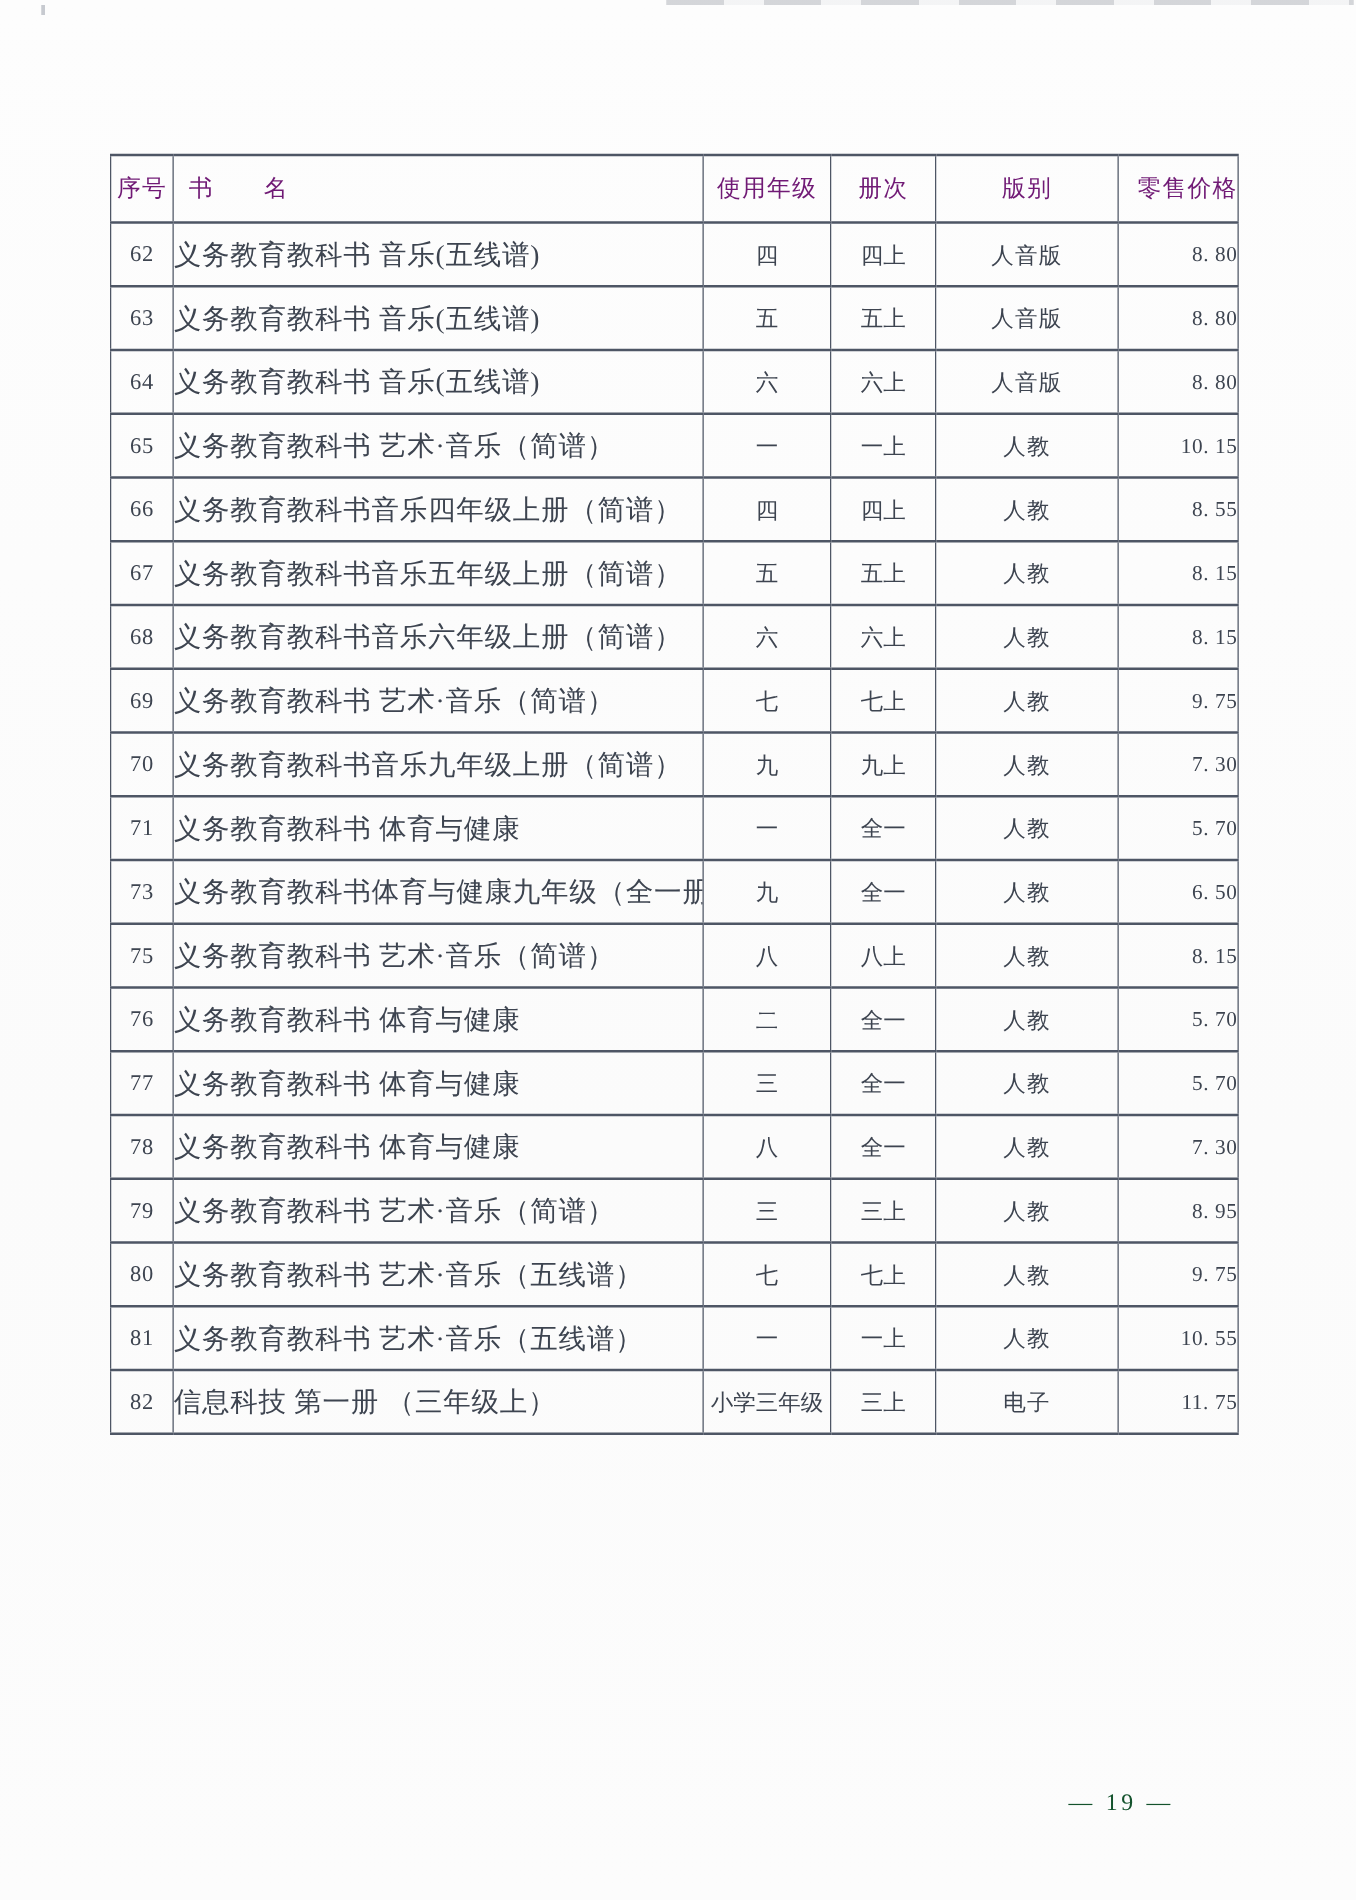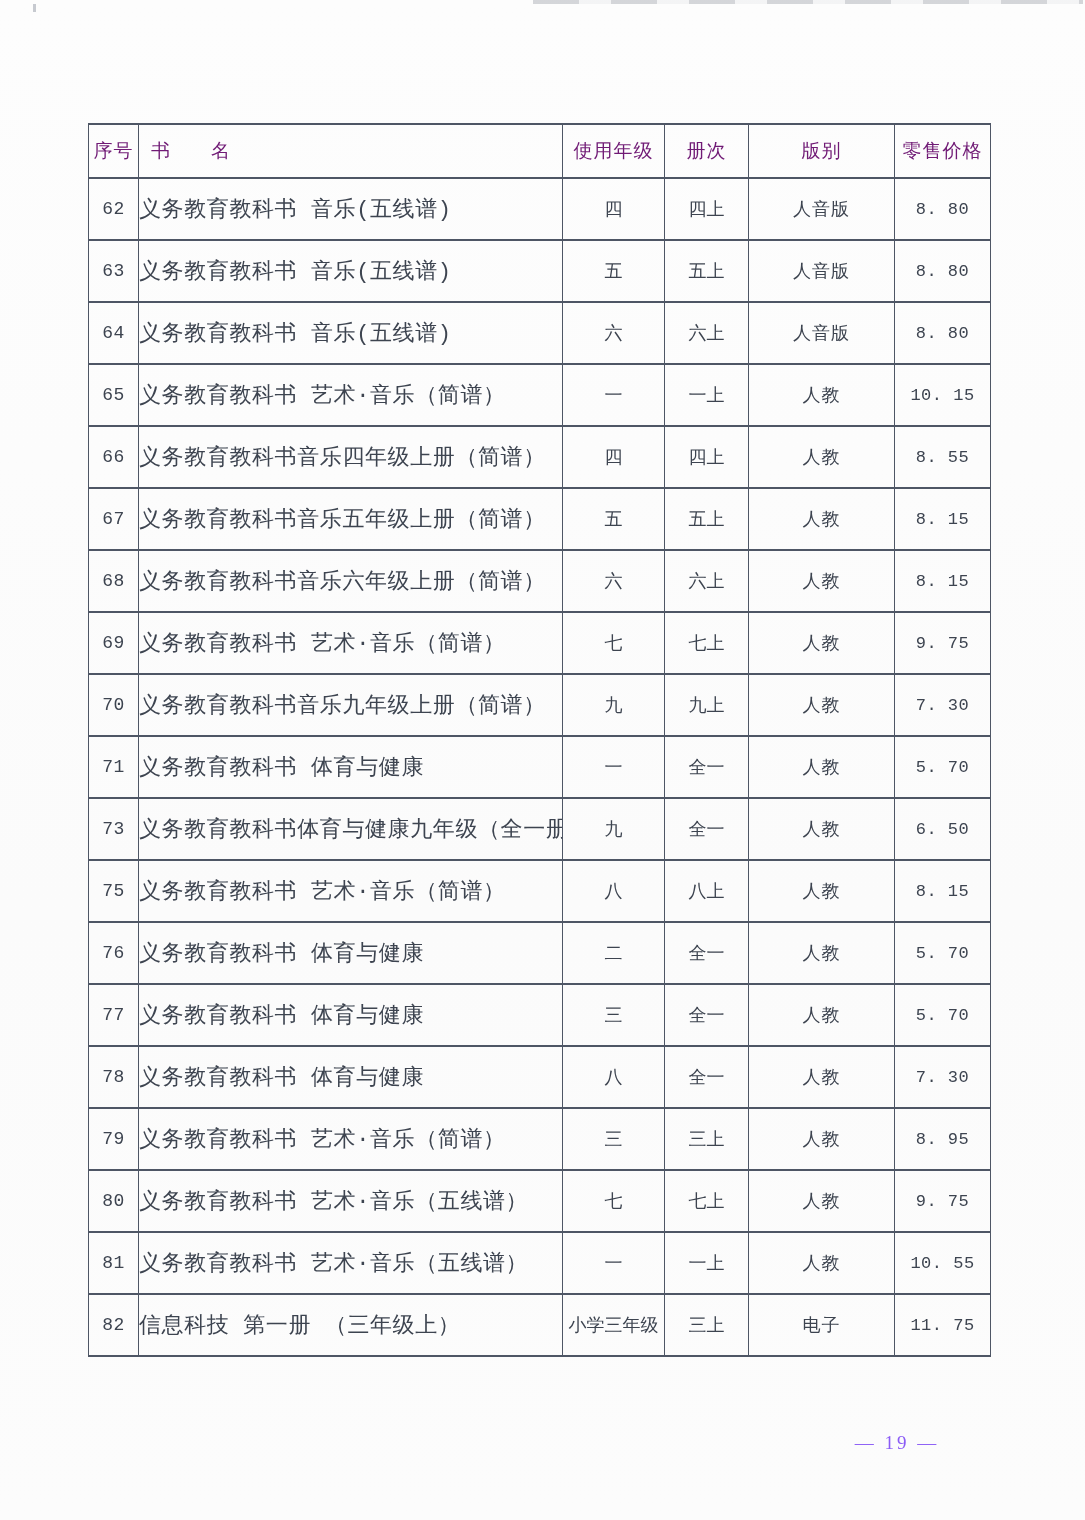--- a/index.html
+++ b/index.html
@@ -52,45 +52,45 @@
   .doc-table td {
     border-style: solid;
     border-color: #4e5665;
     border-width: 2.2px 1.6px;
     padding: 0;
     font-weight: normal;
     overflow: hidden;
     white-space: nowrap;
   }
   .doc-table thead tr { height: 54px; }
-  .doc-table tbody tr { height: 62px; font-family: Liberation Mono, monospace; }
+  .doc-table tbody tr { height: 51px; }
 
   .col-index   { text-align: center; font-size: 18px; letter-spacing: 0.5px; }
   .col-title   { text-align: left; padding-left: 11px; font-size: 22px; letter-spacing: 0.6px; }
   .col-grade   { text-align: center; font-size: 18px; }
   .col-volume  { text-align: center; font-size: 18px; }
   .col-edition { text-align: center; font-size: 18px; letter-spacing: 1px; }
-  .col-price   { text-align: center; font-size: 17px; letter-spacing: 0.5px; margin-left: 47px; }
+  .col-price   { text-align: right; font-size: 17px; letter-spacing: 0.5px; margin-left: 47px; }
 
   .doc-table thead th {
     font-size: 19px;
     letter-spacing: 1px;
     color: #701a75;
   }
   .doc-table thead th.col-title { padding-left: 12px; }
 
   .page-number {
     position: absolute;
     left: 822px;
     top: 1432px;
     width: 150px;
     text-align: center;
     font-size: 19px;
     letter-spacing: 3px;
-    color: #8b5cf6;
+    color: #14532d;
   }
 </style>
 </head>
 <body>
 
 <div class="artifact-strip"></div>
 <div class="artifact-dot"></div>
 
 <table class="doc-table">
   <colgroup>

